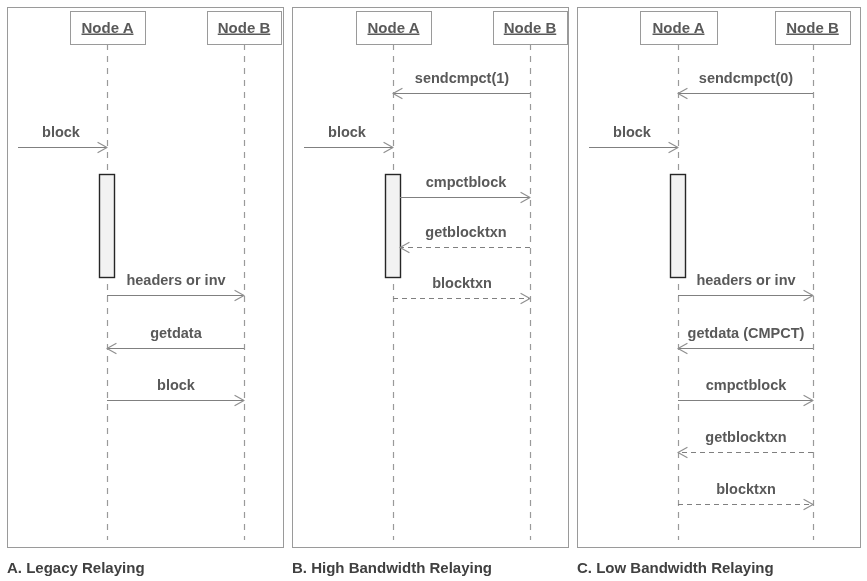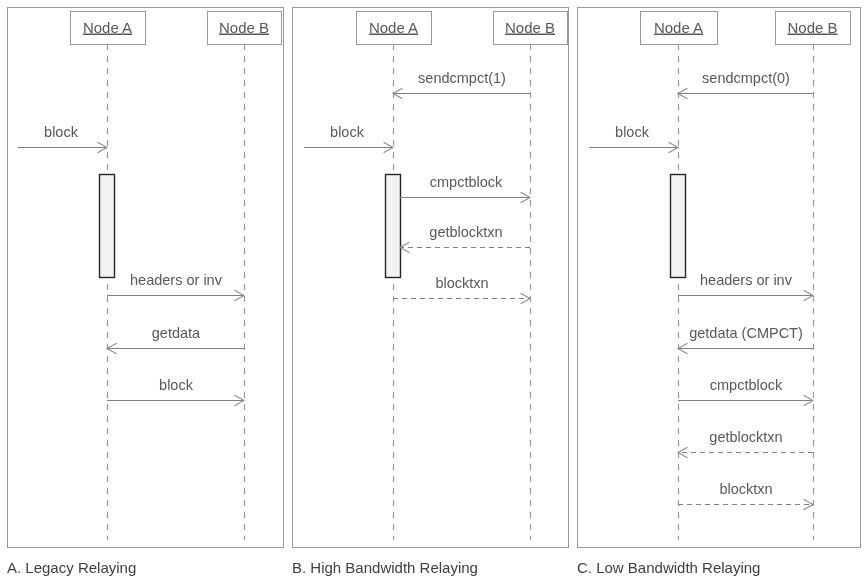--- a/index.html
+++ b/index.html
@@ -10,20 +10,21 @@
   body {
     width: 867px;
     height: 581px;
     overflow: hidden;
     font-family: "Liberation Sans", sans-serif;
   }
   #figure {
     position: relative;
     width: 846px;
     height: 581px;
+    font-weight: bold;
   }
   svg.diagram {
     display: block;
     width: 867px;
     height: 581px;
   }
   .panel-frame {
     fill: #ffffff;
     stroke: #9a9a9a;
     stroke-width: 1;

